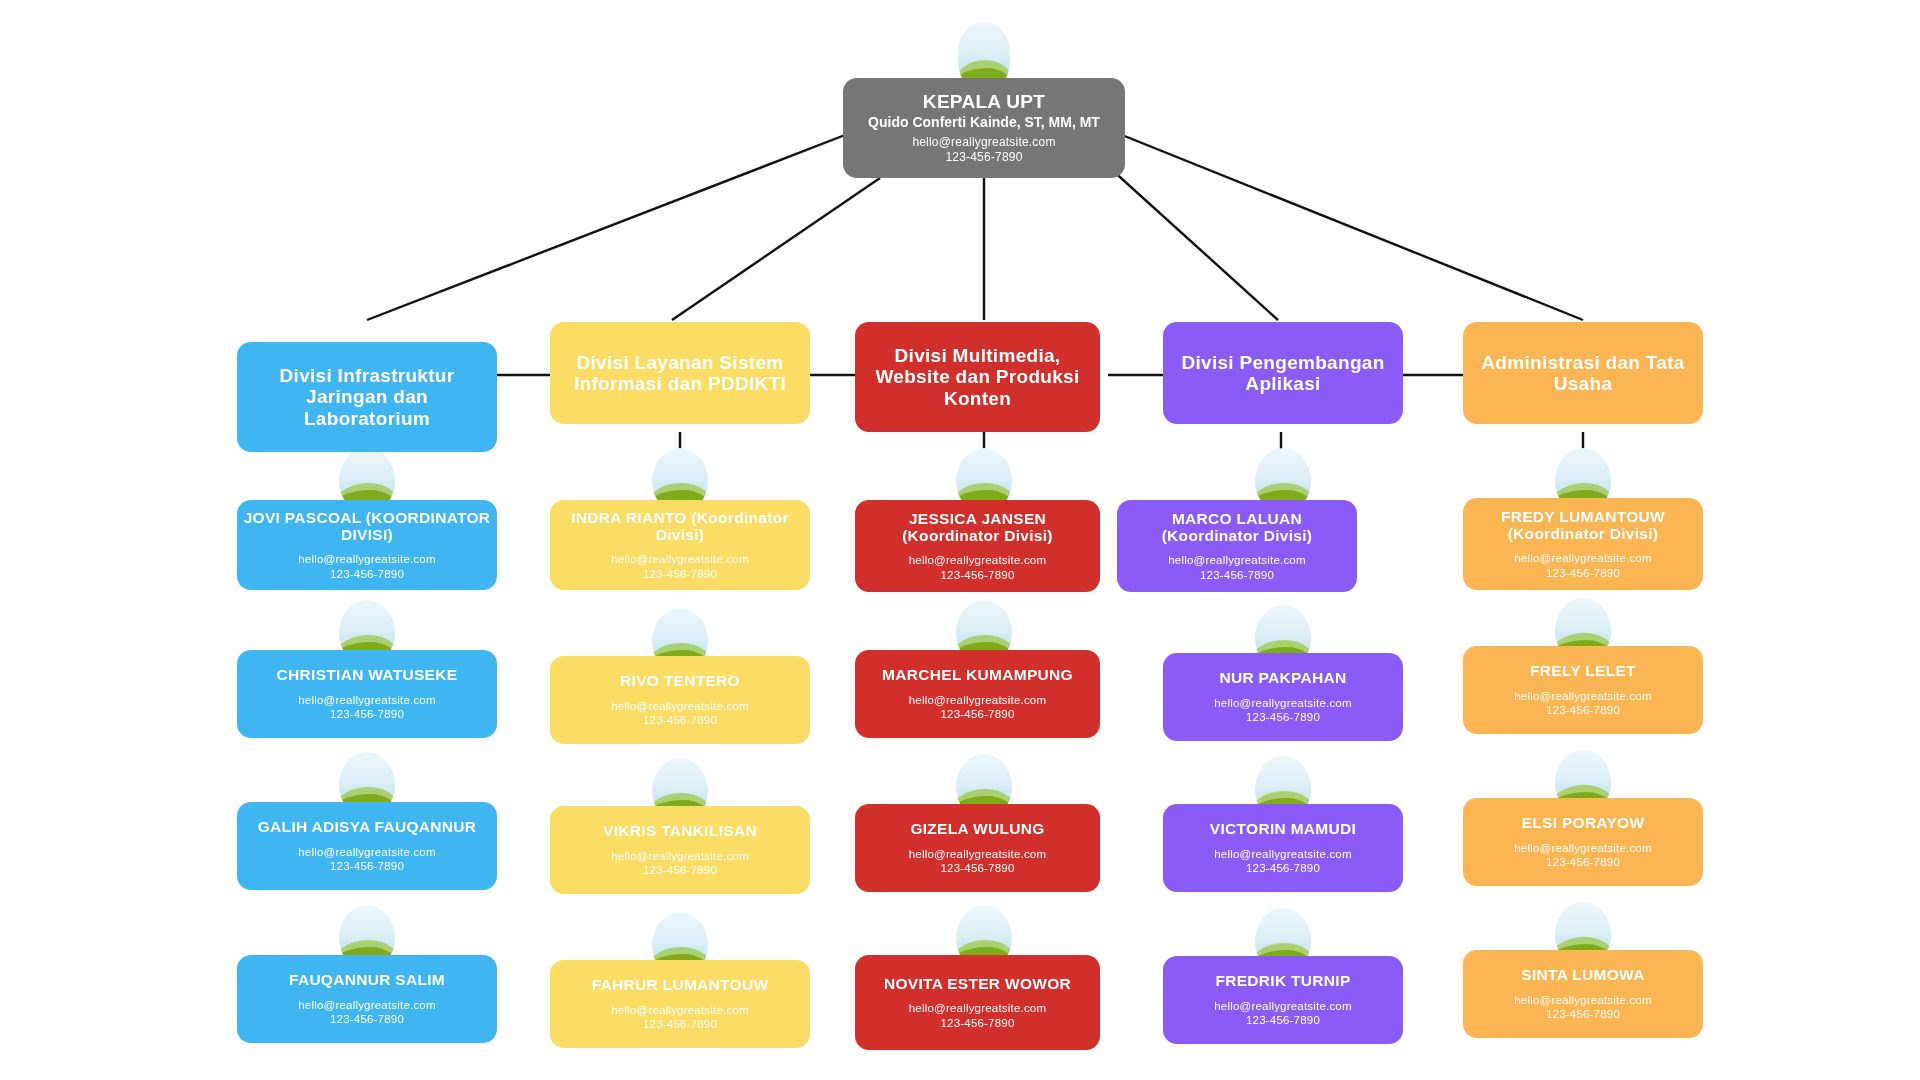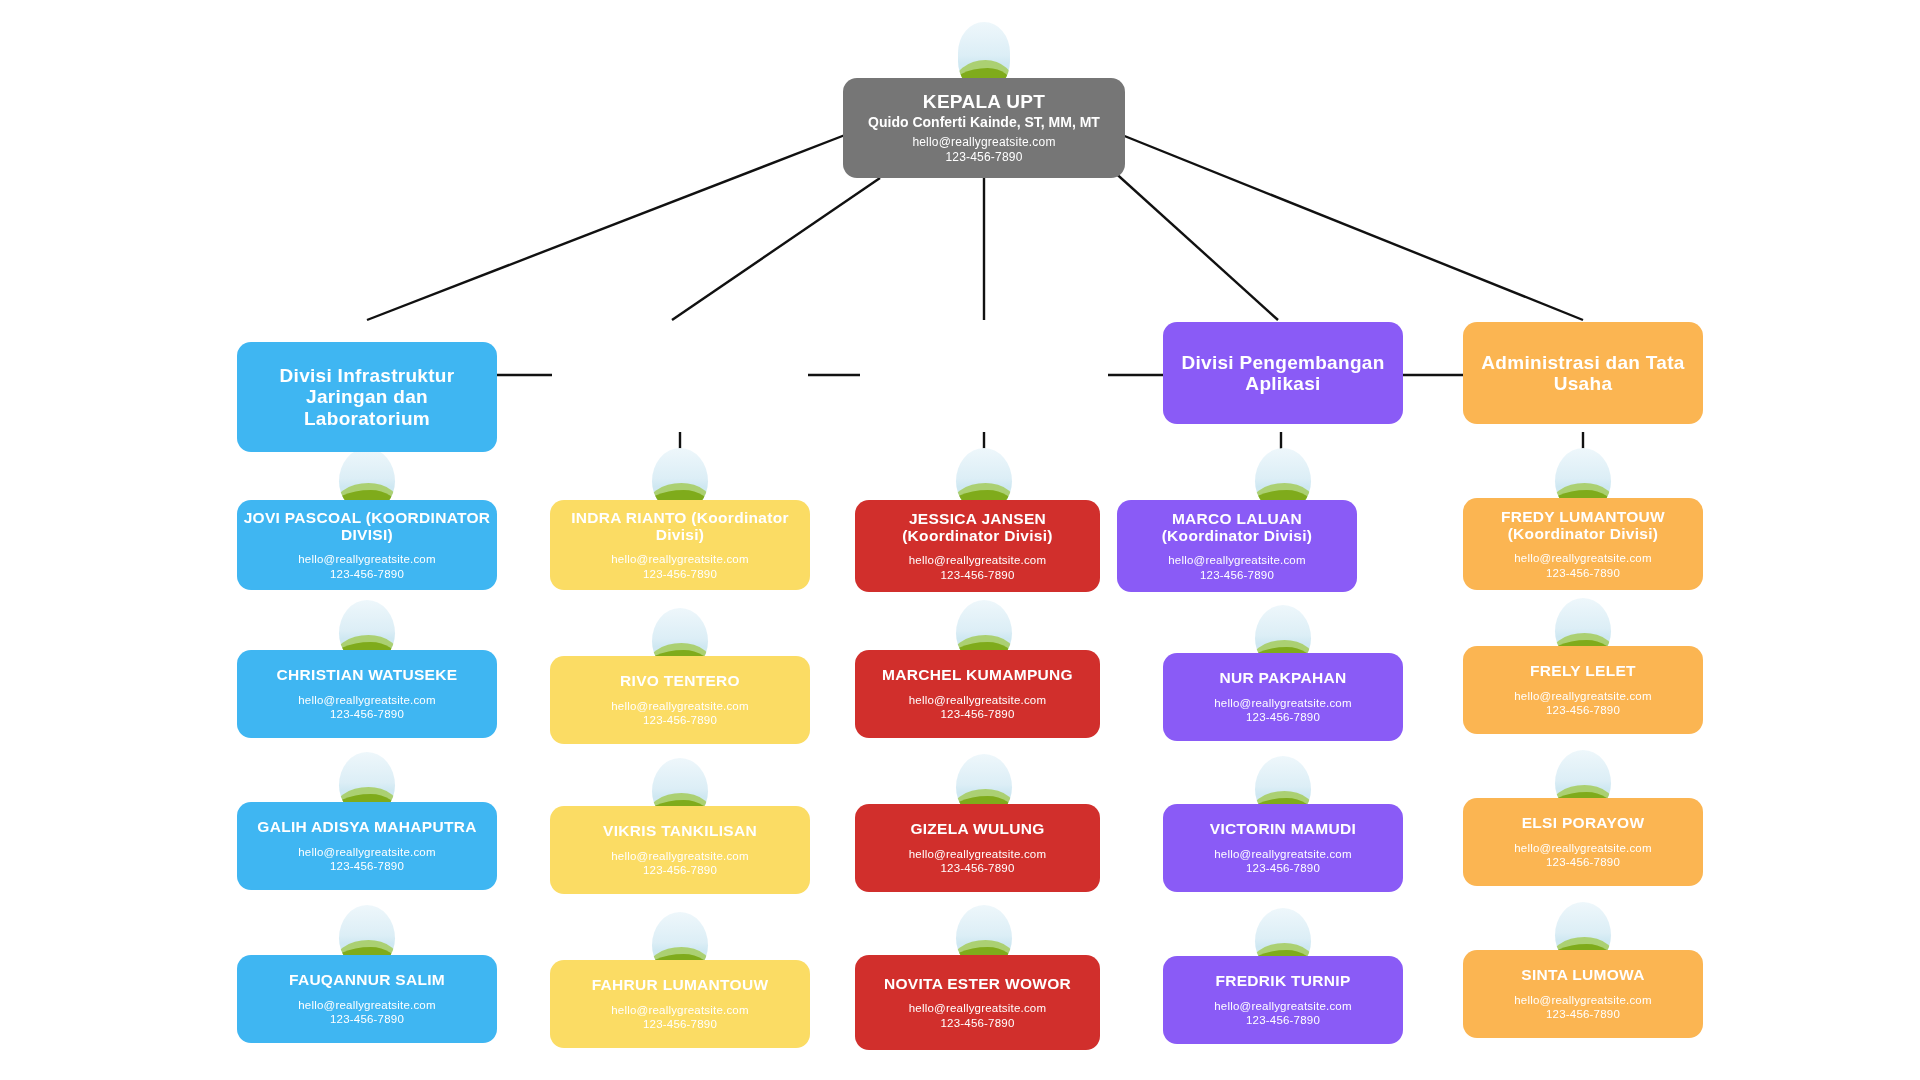--- a/index.html
+++ b/index.html
@@ -153,35 +153,38 @@
     <div class="title">CHRISTIAN WATUSEKE</div>
     <div class="email">hello@reallygreatsite.com</div>
     <div class="phone">123-456-7890</div>
   </div>
 
   <div class="avatar" style="left:339px; top:752px;">
     <div class="hill-back"></div>
       <div class="hill-front"></div>
     </div>
   <div class="node person c-blue" style="left:237px; top:802px; width:260px; height:88px;">
-    <div class="title">GALIH ADISYA MAHAPUTRA</div>
+    <div class="title">GALIH ADISYA FAUQANNUR</div>
     <div class="email">hello@reallygreatsite.com</div>
     <div class="phone">123-456-7890</div>
   </div>
 
   <div class="avatar" style="left:339px; top:905px;">
     <div class="hill-back"></div>
       <div class="hill-front"></div>
     </div>
   <div class="node person c-blue" style="left:237px; top:955px; width:260px; height:88px;">
     <div class="title">FAUQANNUR SALIM</div>
     <div class="email">hello@reallygreatsite.com</div>
     <div class="phone">123-456-7890</div>
   </div>
 
+  <div class="node division c-yellow" style="left:550px; top:322px; width:260px; height:102px;">
+    <div class="title">Divisi Layanan Sistem Informasi dan PDDIKTI</div>
+  </div>
 
   <div class="avatar" style="left:652px; top:448px;">
     <div class="hill-back"></div>
       <div class="hill-front"></div>
     </div>
   <div class="node person coord c-yellow" style="left:550px; top:500px; width:260px; height:90px;">
     <div class="title">INDRA RIANTO (Koordinator Divisi)</div>
     <div class="email">hello@reallygreatsite.com</div>
     <div class="phone">123-456-7890</div>
   </div>
@@ -209,20 +212,23 @@
   <div class="avatar" style="left:652px; top:912px;">
     <div class="hill-back"></div>
       <div class="hill-front"></div>
     </div>
   <div class="node person c-yellow" style="left:550px; top:960px; width:260px; height:88px;">
     <div class="title">FAHRUR LUMANTOUW</div>
     <div class="email">hello@reallygreatsite.com</div>
     <div class="phone">123-456-7890</div>
   </div>
 
+  <div class="node division c-red" style="left:855px; top:322px; width:245px; height:110px;">
+    <div class="title">Divisi Multimedia, Website dan Produksi Konten</div>
+  </div>
 
   <div class="avatar" style="left:956px; top:448px;">
     <div class="hill-back"></div>
       <div class="hill-front"></div>
     </div>
   <div class="node person coord c-red" style="left:855px; top:500px; width:245px; height:92px;">
     <div class="title">JESSICA JANSEN (Koordinator Divisi)</div>
     <div class="email">hello@reallygreatsite.com</div>
     <div class="phone">123-456-7890</div>
   </div>

